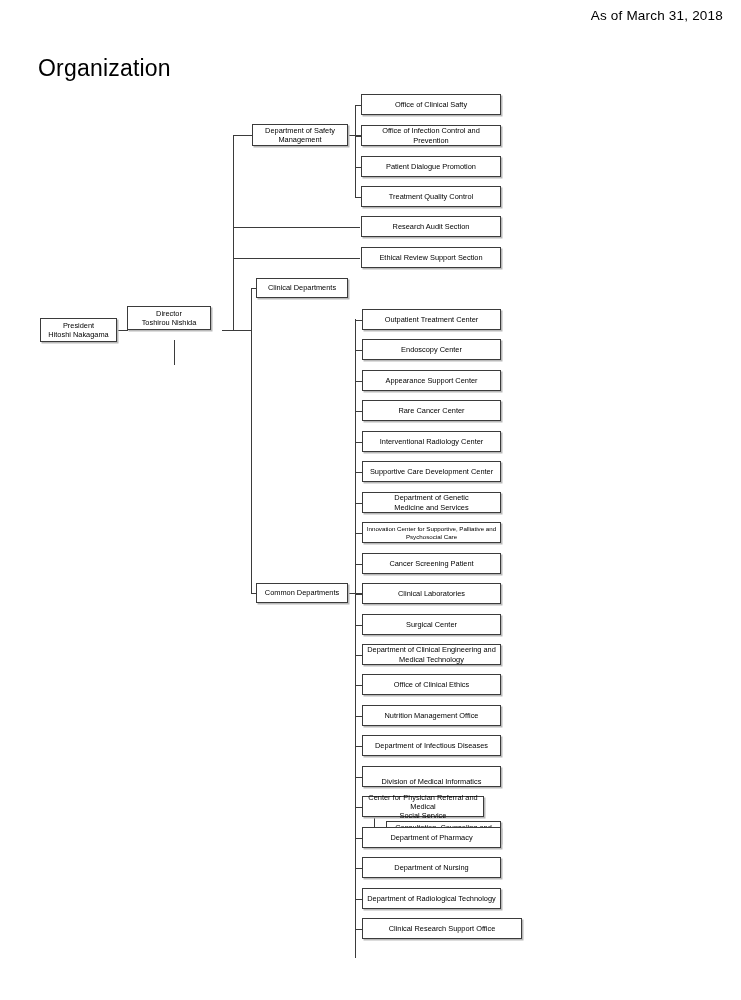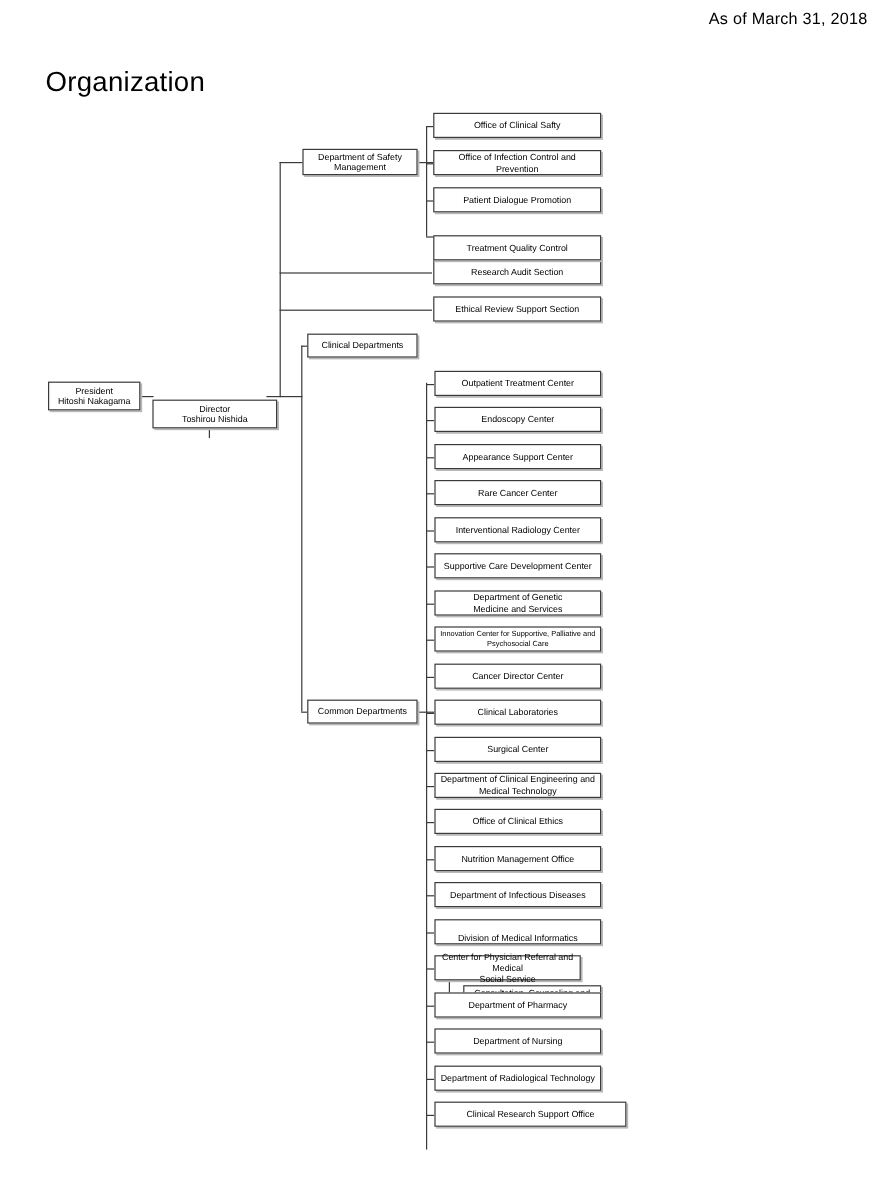--- a/index.html
+++ b/index.html
@@ -139,21 +139,21 @@
   <div class="ln v" style="left:355px; top:319px; height:639px;"></div>
 
   <div class="ln v" style="left:374px; top:805px; height:30px;"></div>
   <div class="ln h" style="left:374px; top:835px; width:12px;"></div>
 
   <div class="node t-root" style="left:40px; top:318px; width:77px; height:24px;">
     <span class="label">President
 Hitoshi Nakagama</span>
   </div>
 
-  <div class="node t-root" style="left:127px; top:333px; width:104px; height:24px;">
+  <div class="node t-root" style="left:127px; top:306px; width:84px; height:24px;">
     <span class="label">Director
 Toshirou Nishida</span>
   </div>
 
 
   <div class="node t-group" style="left:252px; top:124px; width:96px; height:22px;">
     <span class="label">Department of Safety
 Management</span>
   </div>
 
@@ -175,21 +175,21 @@
 
   <div class="node t-leaf" style="left:361px; top:94px; width:140px; height:21px;">
     <span class="label">Office of Clinical Safty</span>
   </div>
   <div class="node t-leaf" style="left:361px; top:125px; width:140px; height:21px;">
     <span class="label">Office of Infection Control and Prevention</span>
   </div>
   <div class="node t-leaf" style="left:361px; top:156px; width:140px; height:21px;">
     <span class="label">Patient Dialogue Promotion</span>
   </div>
-  <div class="node t-leaf" style="left:361px; top:196px; width:140px; height:21px;">
+  <div class="node t-leaf" style="left:361px; top:186px; width:140px; height:21px;">
     <span class="label">Treatment Quality Control</span>
   </div>
 
   <div id="common-children">
       <div class="ln h" style="left: 355px; top: 320px; width: 7px;"></div>
       <div class="node t-leaf" style="left: 362px; top: 309px; width: 139px; height: 21px;">
         <span class="label">Outpatient Treatment Center</span>
       </div>
       <div class="ln h" style="left: 355px; top: 350px; width: 7px;"></div>
       <div class="node t-leaf" style="left: 362px; top: 339px; width: 139px; height: 21px;">
@@ -216,21 +216,21 @@
         <span class="label">Department of Genetic
 Medicine and Services</span>
       </div>
       <div class="ln h" style="left: 355px; top: 533px; width: 7px;"></div>
       <div class="node t-tiny" style="left: 362px; top: 522px; width: 139px; height: 21px;">
         <span class="label">Innovation Center for Supportive, Palliative and
 Psychosocial Care</span>
       </div>
       <div class="ln h" style="left: 355px; top: 564px; width: 7px;"></div>
       <div class="node t-leaf" style="left: 362px; top: 553px; width: 139px; height: 21px;">
-        <span class="label">Cancer Director Center</span>
+        <span class="label">Cancer Screening Patient</span>
       </div>
       <div class="ln h" style="left: 355px; top: 594px; width: 7px;"></div>
       <div class="node t-leaf" style="left: 362px; top: 583px; width: 139px; height: 21px;">
         <span class="label">Clinical Laboratories</span>
       </div>
       <div class="ln h" style="left: 355px; top: 625px; width: 7px;"></div>
       <div class="node t-leaf" style="left: 362px; top: 614px; width: 139px; height: 21px;">
         <span class="label">Surgical Center</span>
       </div>
       <div class="ln h" style="left: 355px; top: 655px; width: 7px;"></div>

